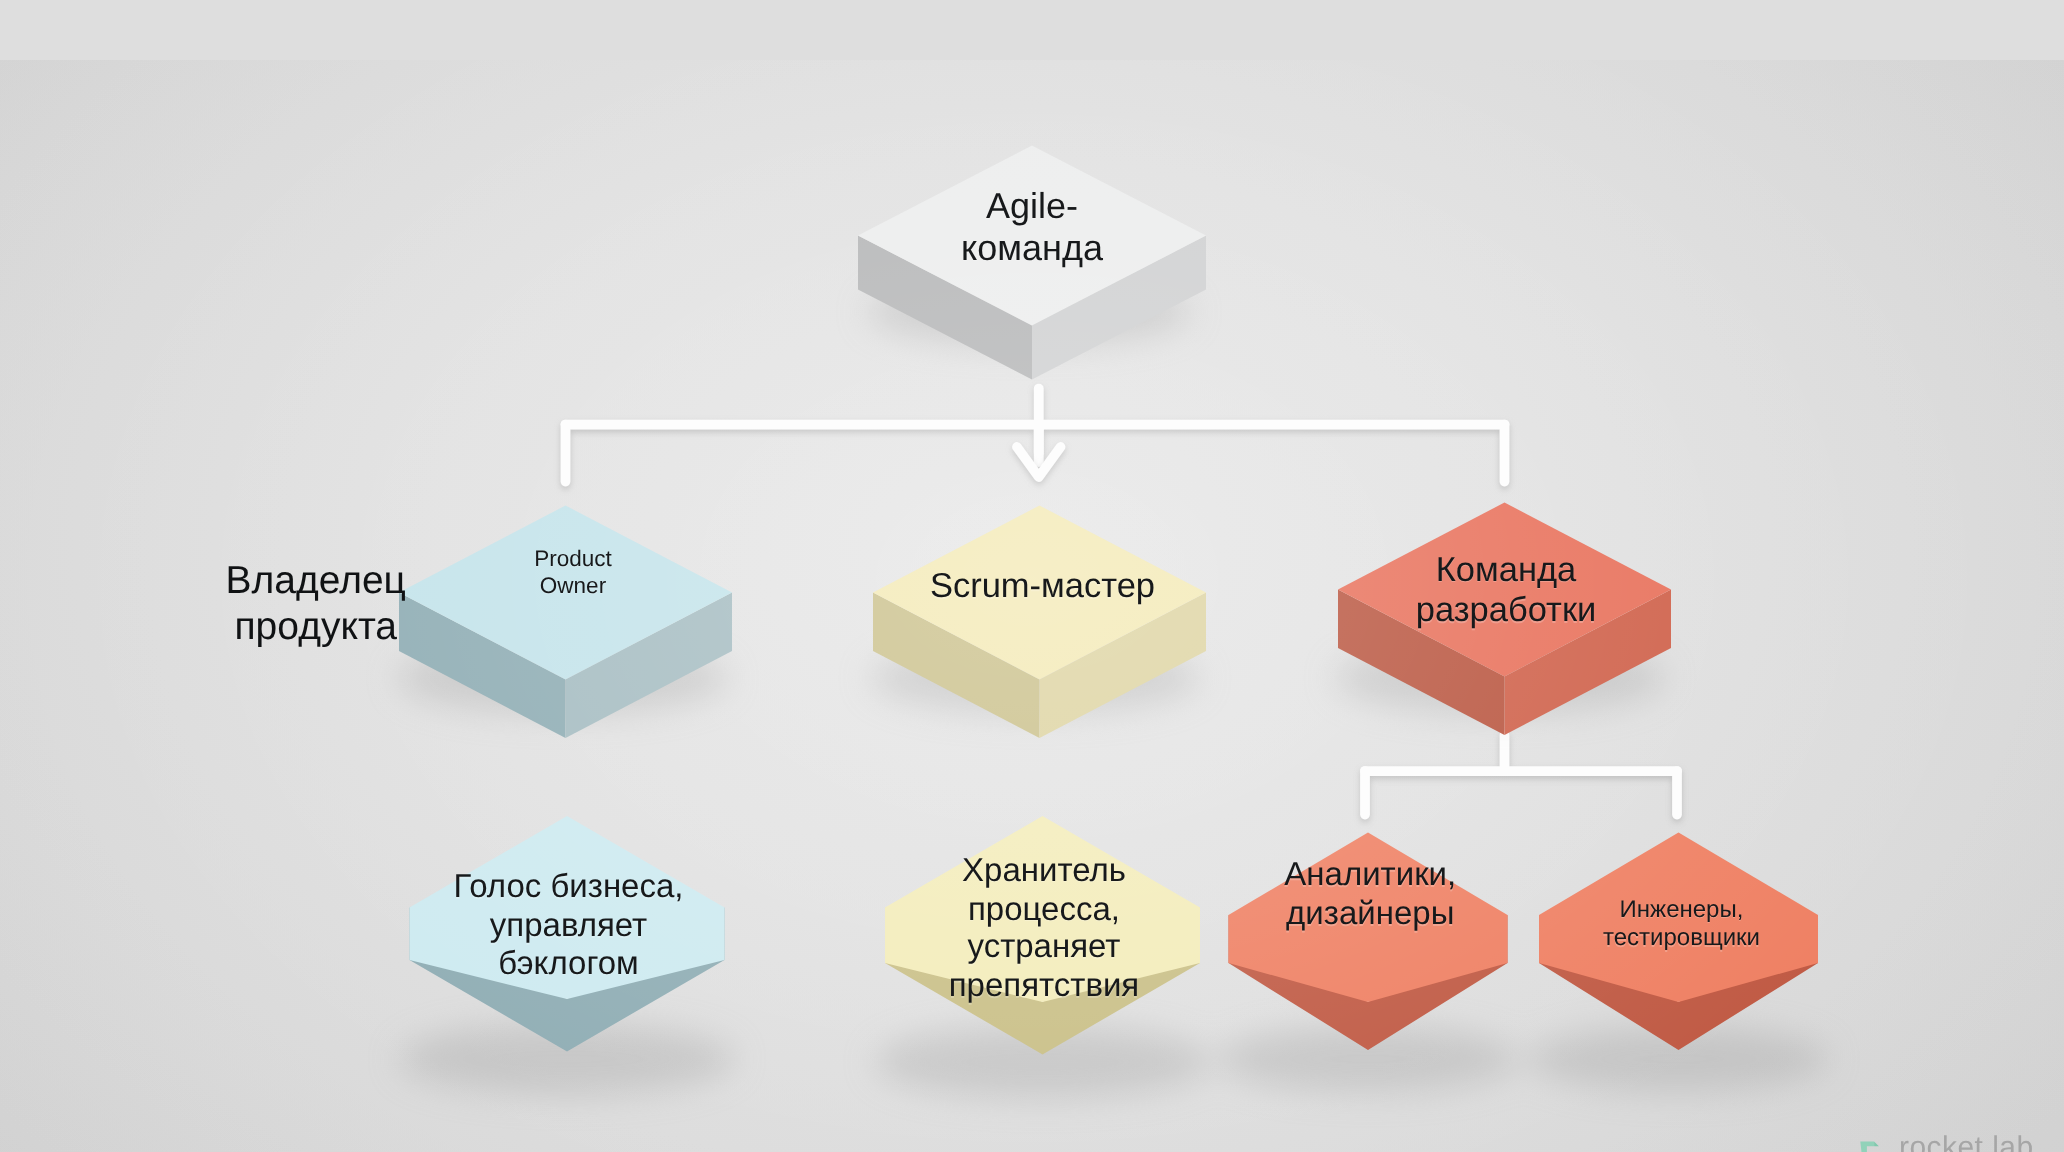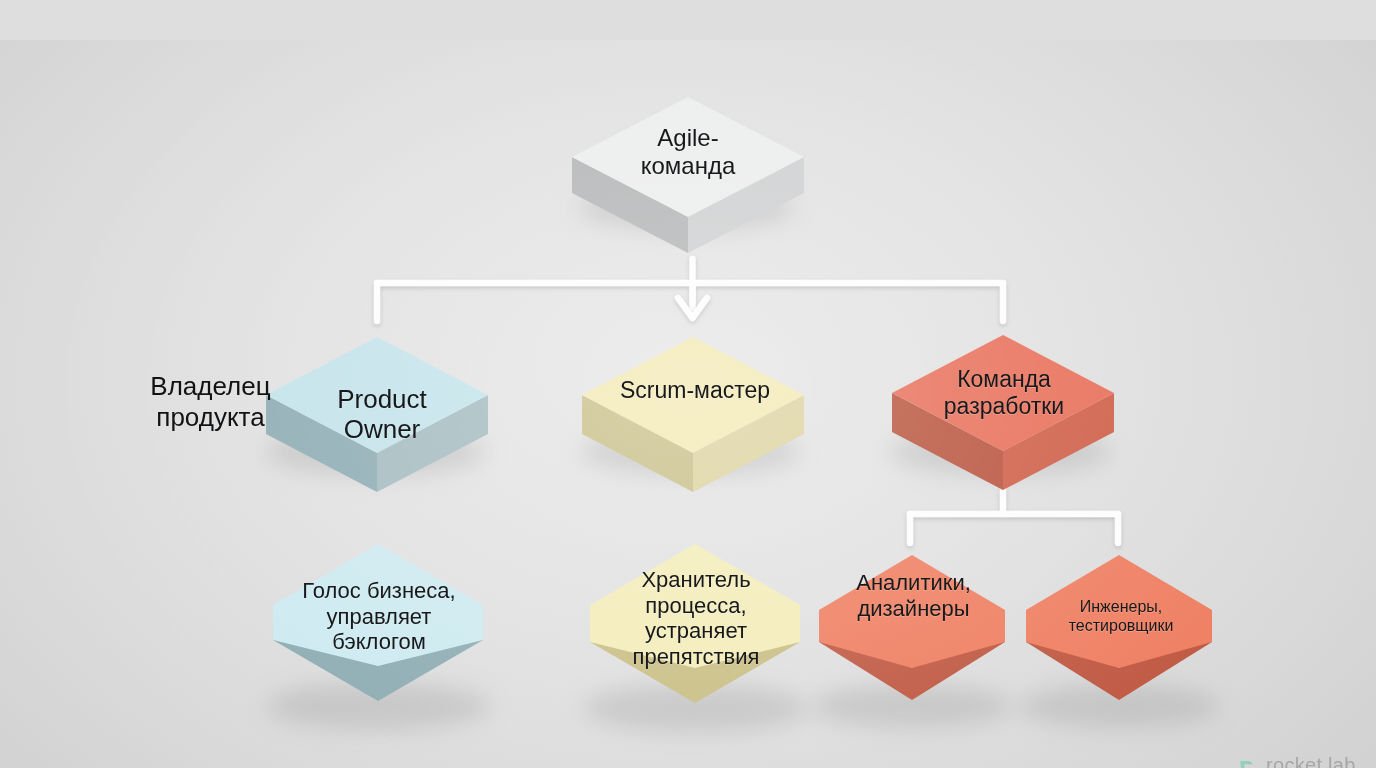--- a/index.html
+++ b/index.html
@@ -172,21 +172,21 @@
   </svg>
 
   <div class="vignette"></div>
 
   <div class="node-label" style="left:588px; top:84px; width:200px; font-size:24px;">Agile-
 команда</div>
 
   <div class="side-label" style="left:133px; top:331px; width:155px;">Владелец
 продукта</div>
 
-  <div class="node-label" style="left:287px; top:344px; width:190px; font-size:26px;">Product
+  <div class="node-label" style="left:287px; top:324px; width:190px; font-size:15px;">Product
 Owner</div>
 
   <div class="node-label" style="left:598px; top:337px; width:194px; font-size:23px;">Scrum-мастер</div>
 
   <div class="node-label" style="left:908px; top:326px; width:192px; font-size:23px;">Команда
 разработки</div>
 
   <div class="node-label" style="left:600px; top:527px; width:192px; font-size:22px;">Хранитель
 процесса,
 устраняет

